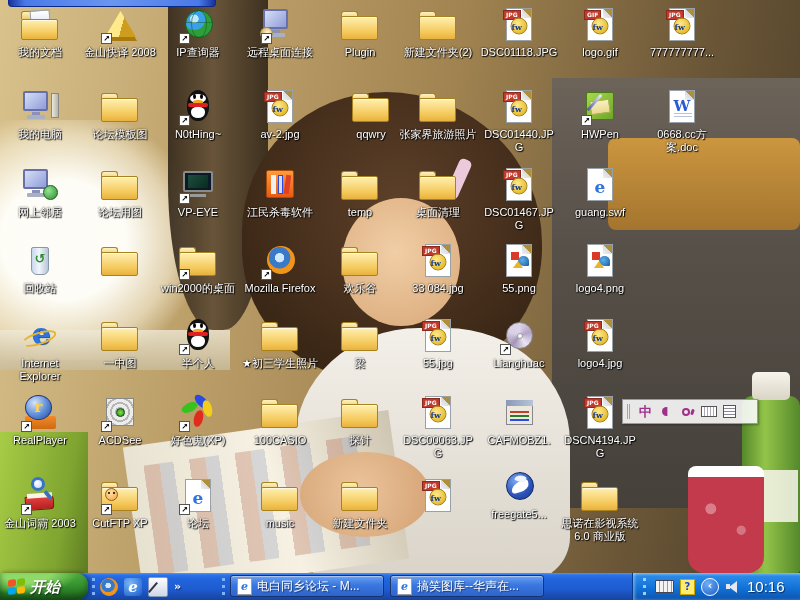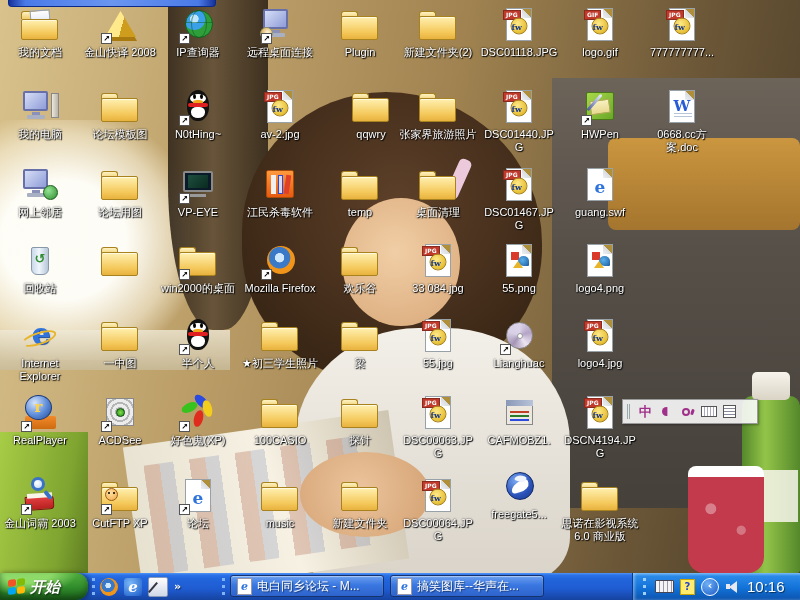--- a/index.html
+++ b/index.html
@@ -755,21 +755,20 @@
         <div class="lbl">新建文件夹</div>
       </div>
       <div class="cell" style="left: 399px; top: 477px;">
         <div class="ic">
           <div class="pg">
             <div class="pgfold"></div>
             <div class="ptag">JPG</div>
             <div class="pfw">fw</div>
           </div>
         </div>
-        <div class="lbl">DSC00064.JPG</div>
       </div>
       <div class="cell" style="left: 480px; top: 468px;">
         <div class="ic">
           <div class="dvc"></div>
           <div class="dvw"></div>
           <div class="dvw2"></div>
         </div>
         <div class="lbl">freegate5...</div>
       </div>
       <div class="cell" style="left: 561px; top: 477px;">

